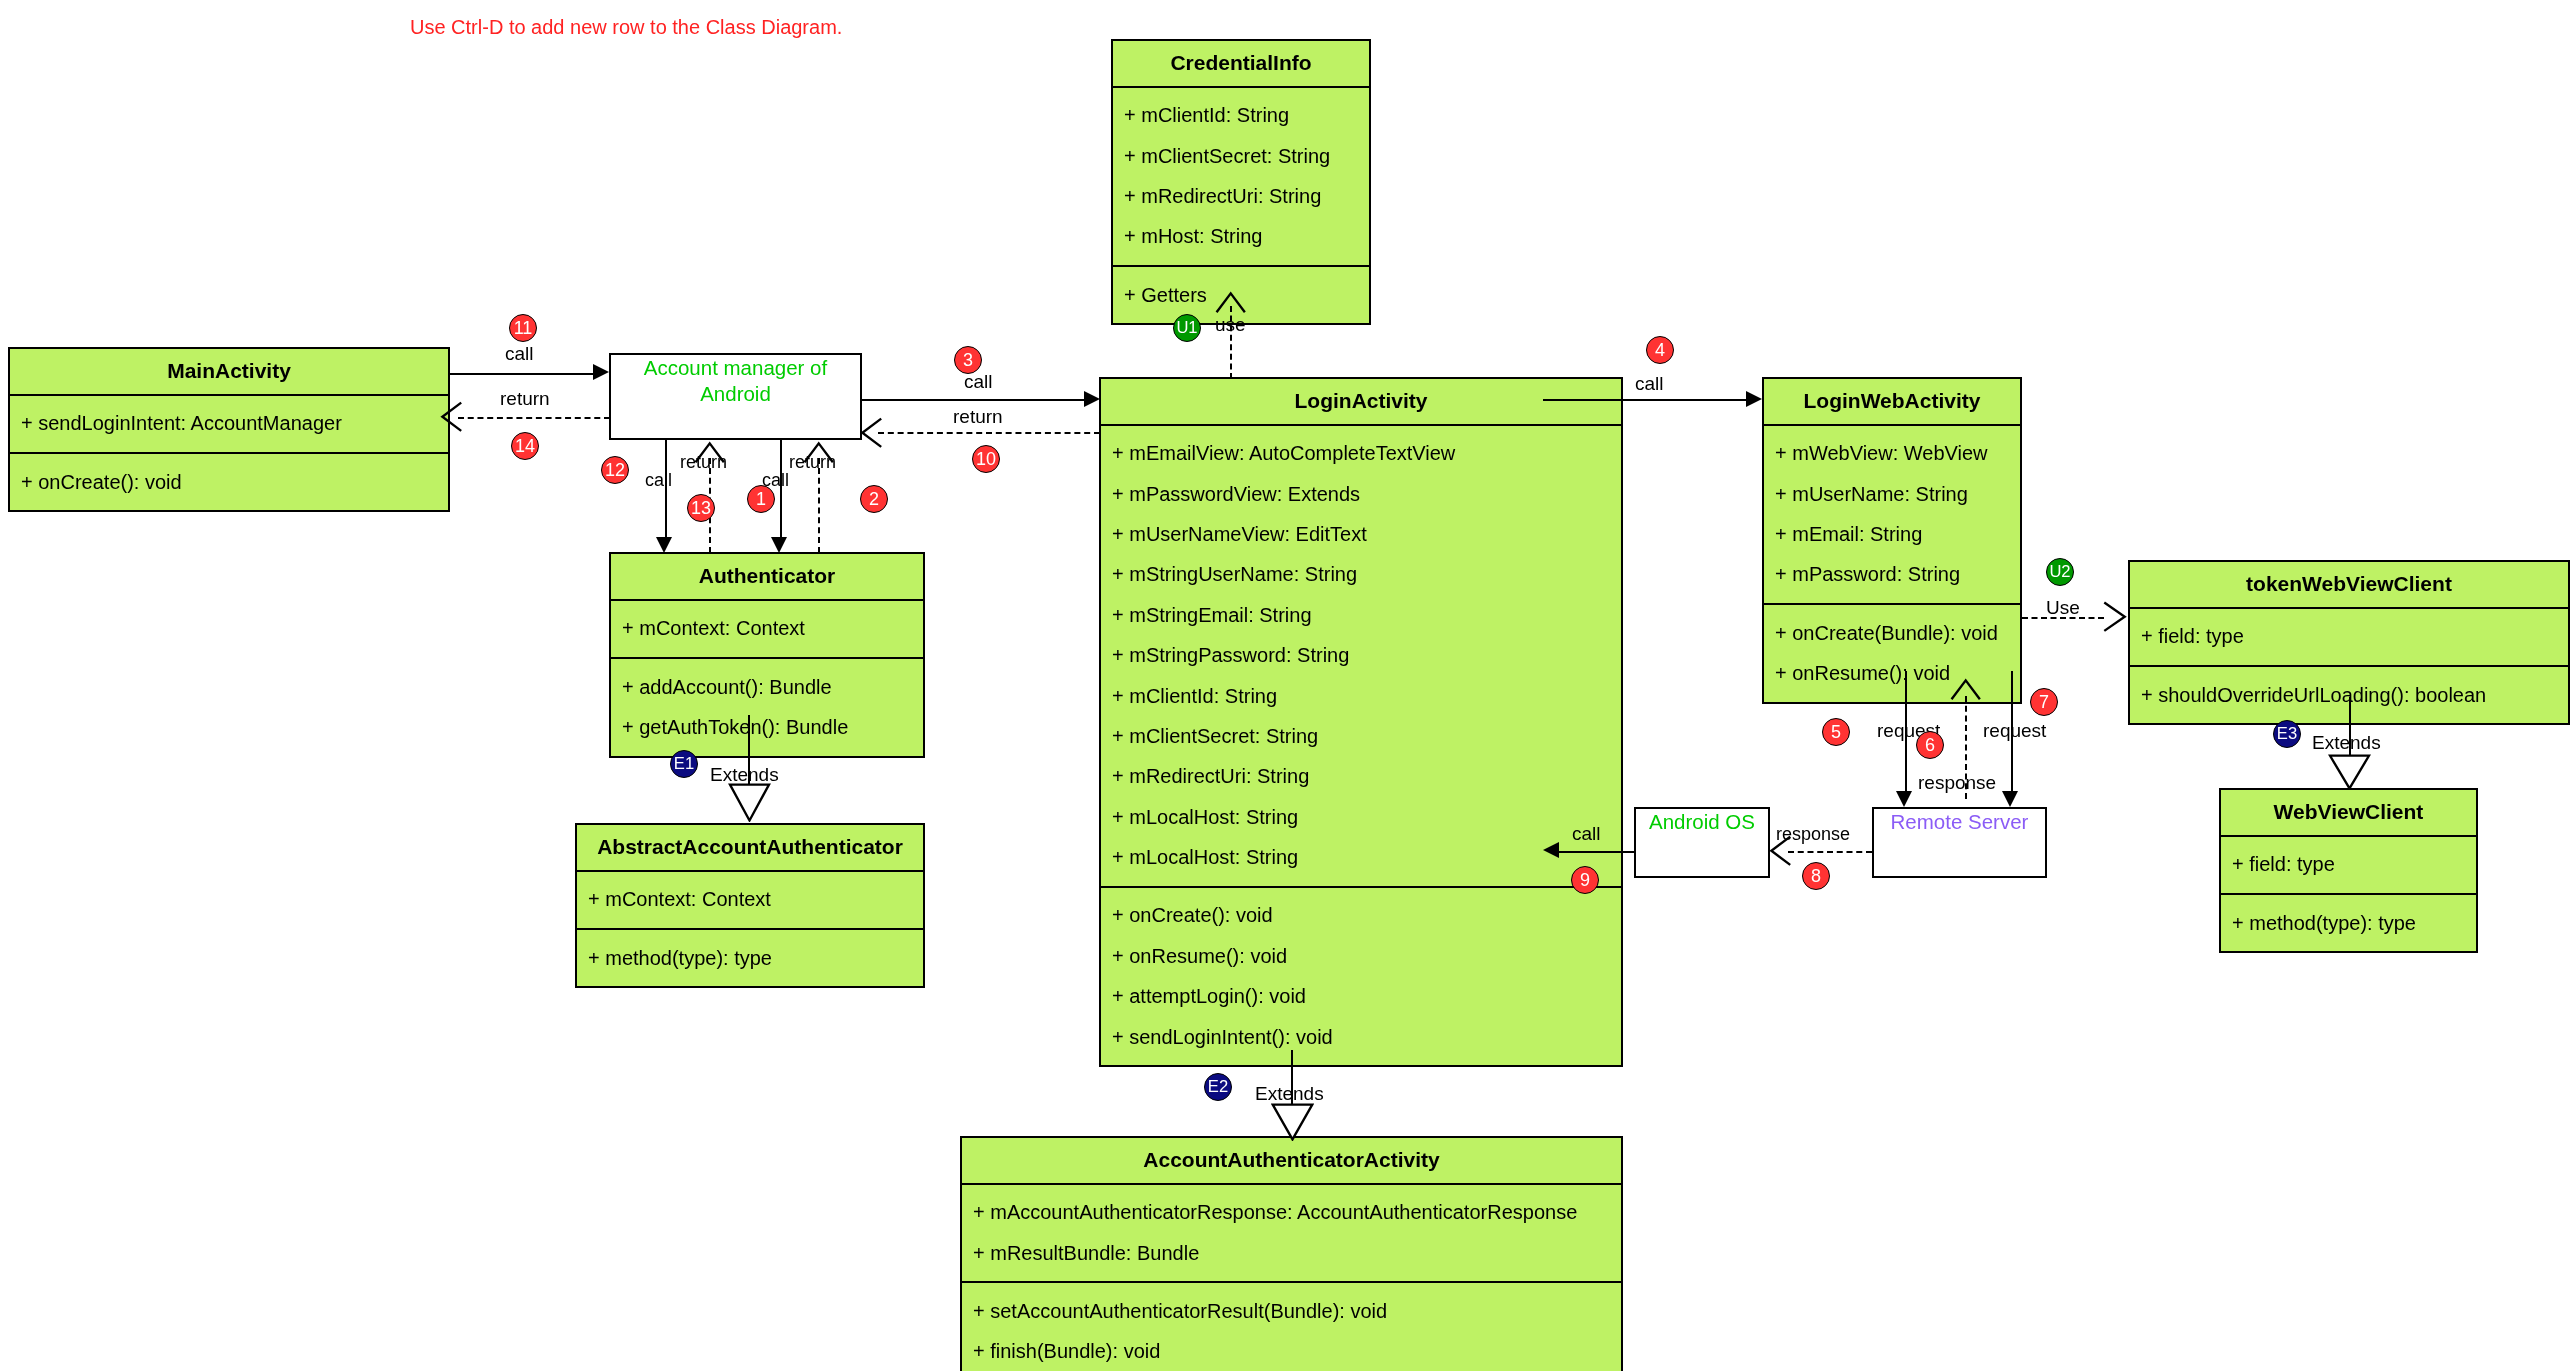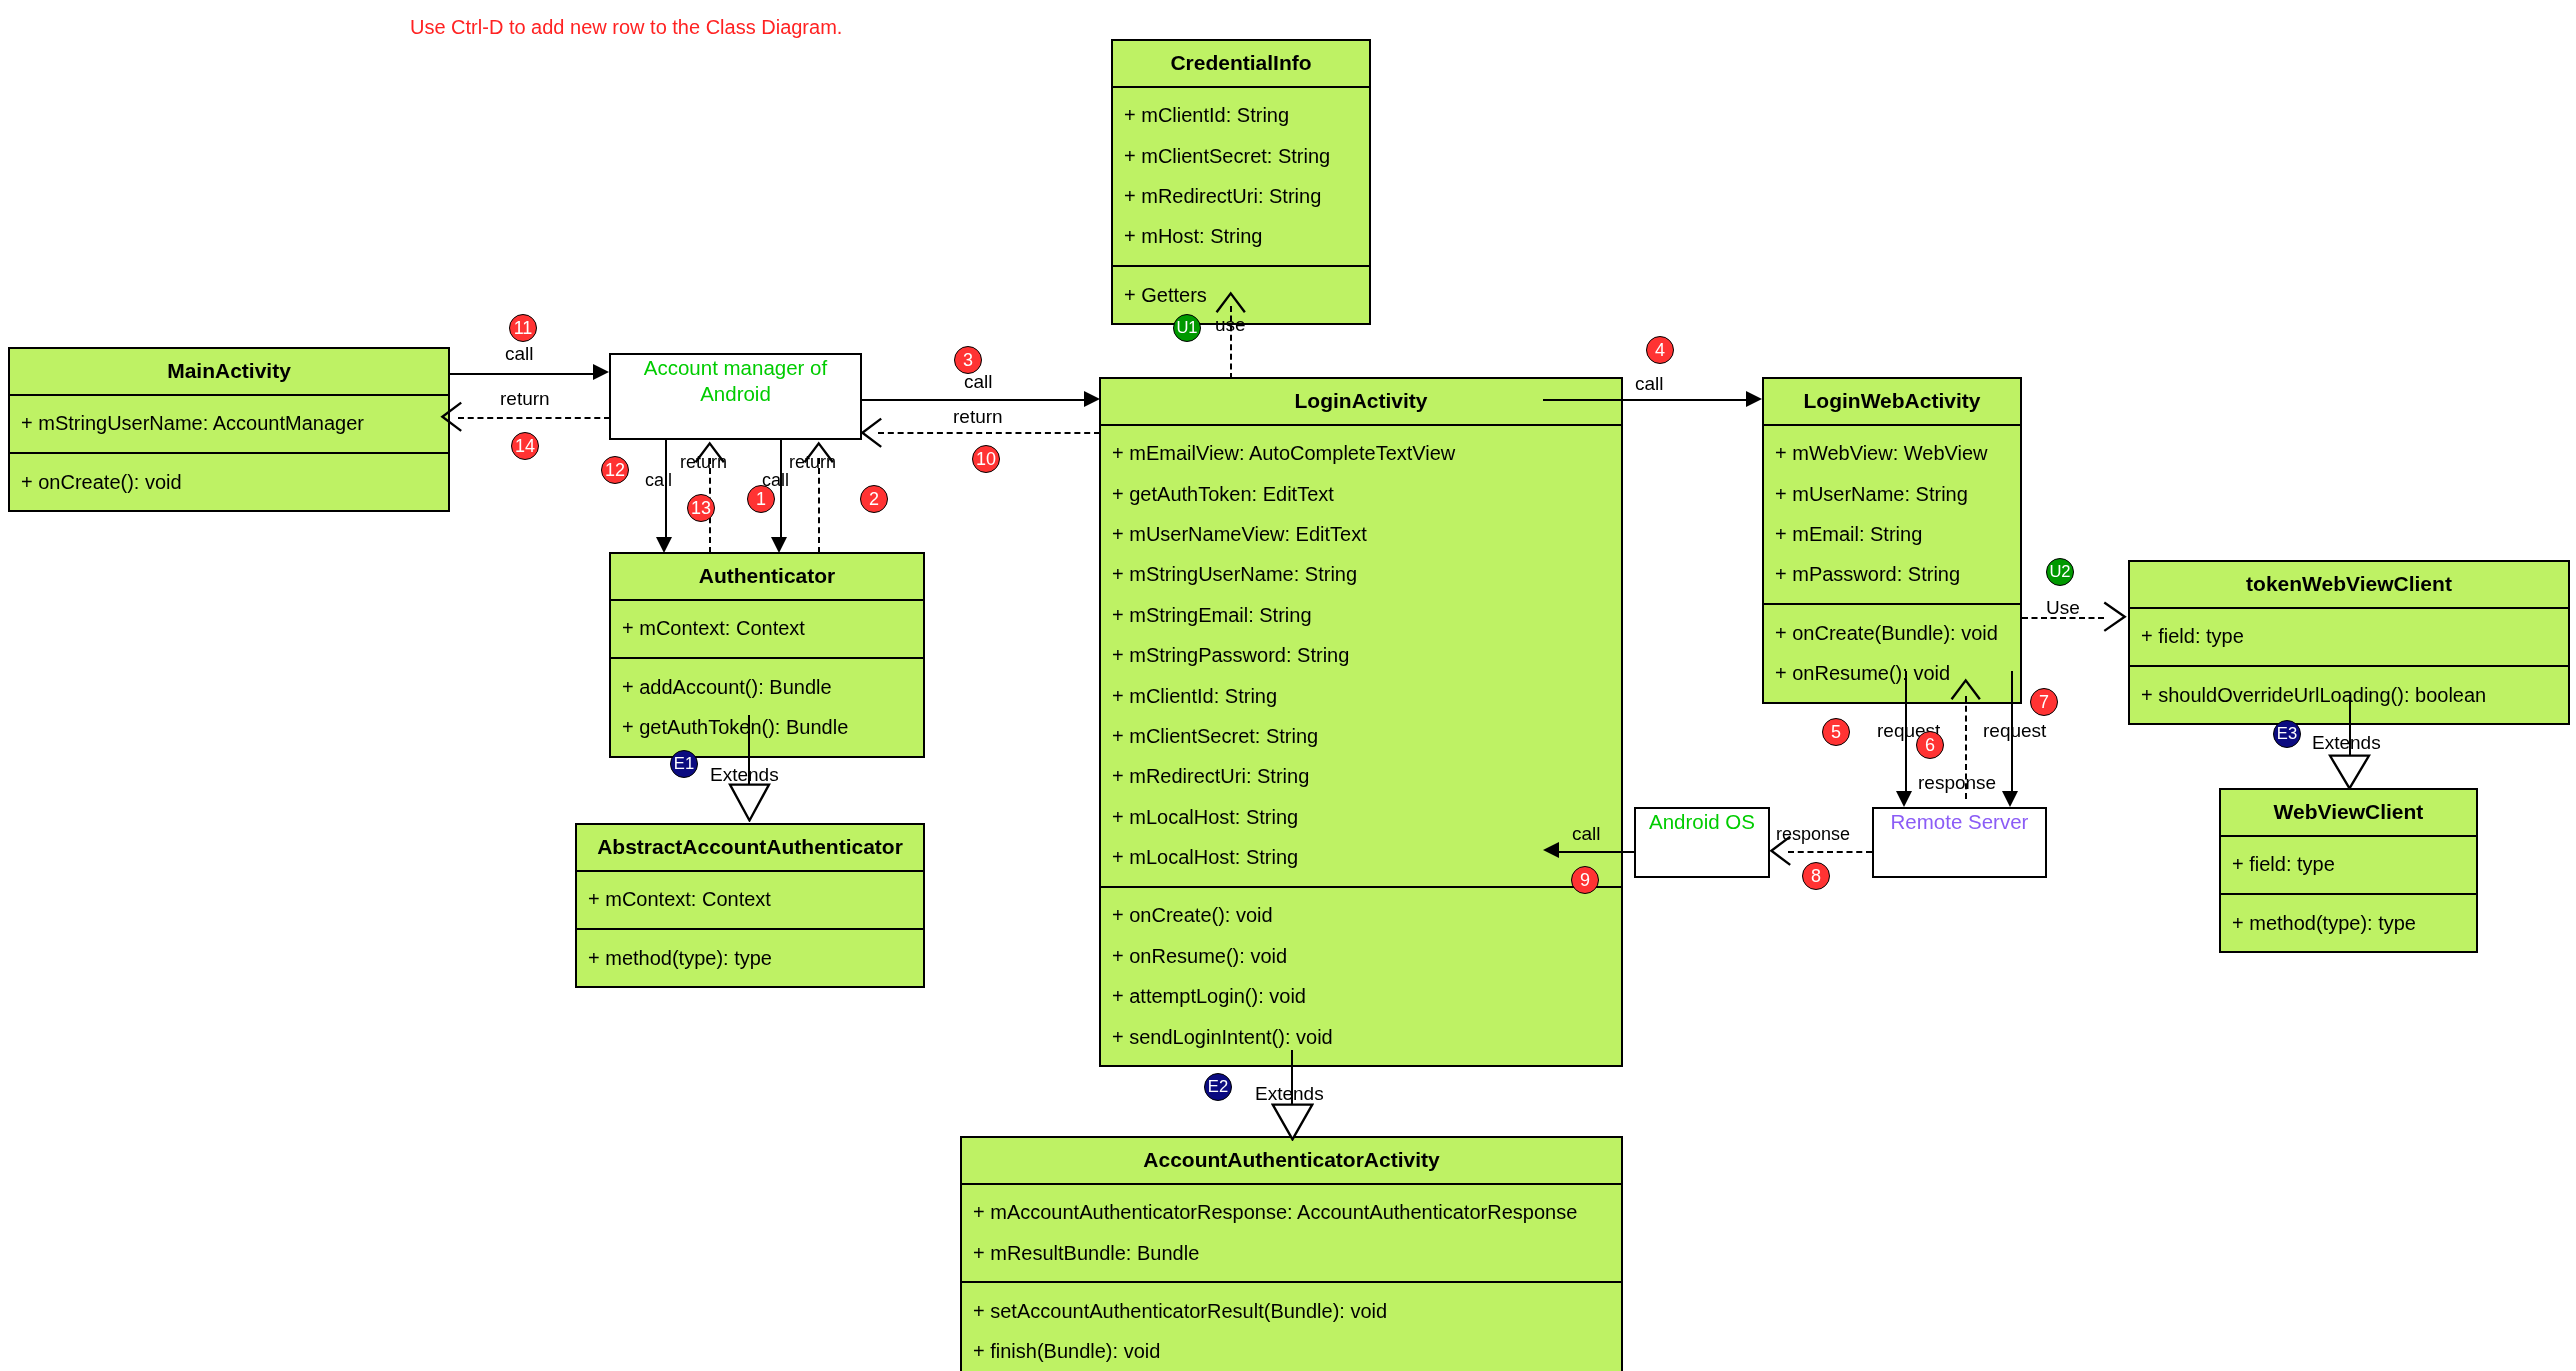--- a/index.html
+++ b/index.html
@@ -135,21 +135,21 @@
       <div class="uml-row">+ mHost: String</div>
     </div>
     <div class="uml-compartment">
       <div class="uml-row">+ Getters</div>
     </div>
   </div>
 
   <div class="uml-box" style="left:8px; top:347px; width:442px;">
     <div class="uml-title">MainActivity</div>
     <div class="uml-compartment">
-      <div class="uml-row">+ mStringUserName: AccountManager</div>
+      <div class="uml-row">+ sendLoginIntent: AccountManager</div>
     </div>
     <div class="uml-compartment">
       <div class="uml-row">+ onCreate(): void</div>
     </div>
   </div>
 
   <div class="plain-box" style="left:609px; top:353px; width:253px; height:87px;">
     <span class="green-text">
       <span>Account manager of</span><br>
       <span>Android</span>
@@ -174,21 +174,21 @@
     </div>
     <div class="uml-compartment">
       <div class="uml-row">+ method(type): type</div>
     </div>
   </div>
 
   <div class="uml-box" style="left:1099px; top:377px; width:524px;">
     <div class="uml-title">LoginActivity</div>
     <div class="uml-compartment">
       <div class="uml-row">+ mEmailView: AutoCompleteTextView</div>
-      <div class="uml-row">+ getAuthToken: EditText</div>
+      <div class="uml-row">+ mPasswordView: Extends</div>
       <div class="uml-row">+ mUserNameView: EditText</div>
       <div class="uml-row">+ mStringUserName: String</div>
       <div class="uml-row">+ mStringEmail: String</div>
       <div class="uml-row">+ mStringPassword: String</div>
       <div class="uml-row">+ mClientId: String</div>
       <div class="uml-row">+ mClientSecret: String</div>
       <div class="uml-row">+ mRedirectUri: String</div>
       <div class="uml-row">+ mLocalHost: String</div>
       <div class="uml-row">+ mLocalHost: String</div>
     </div>

